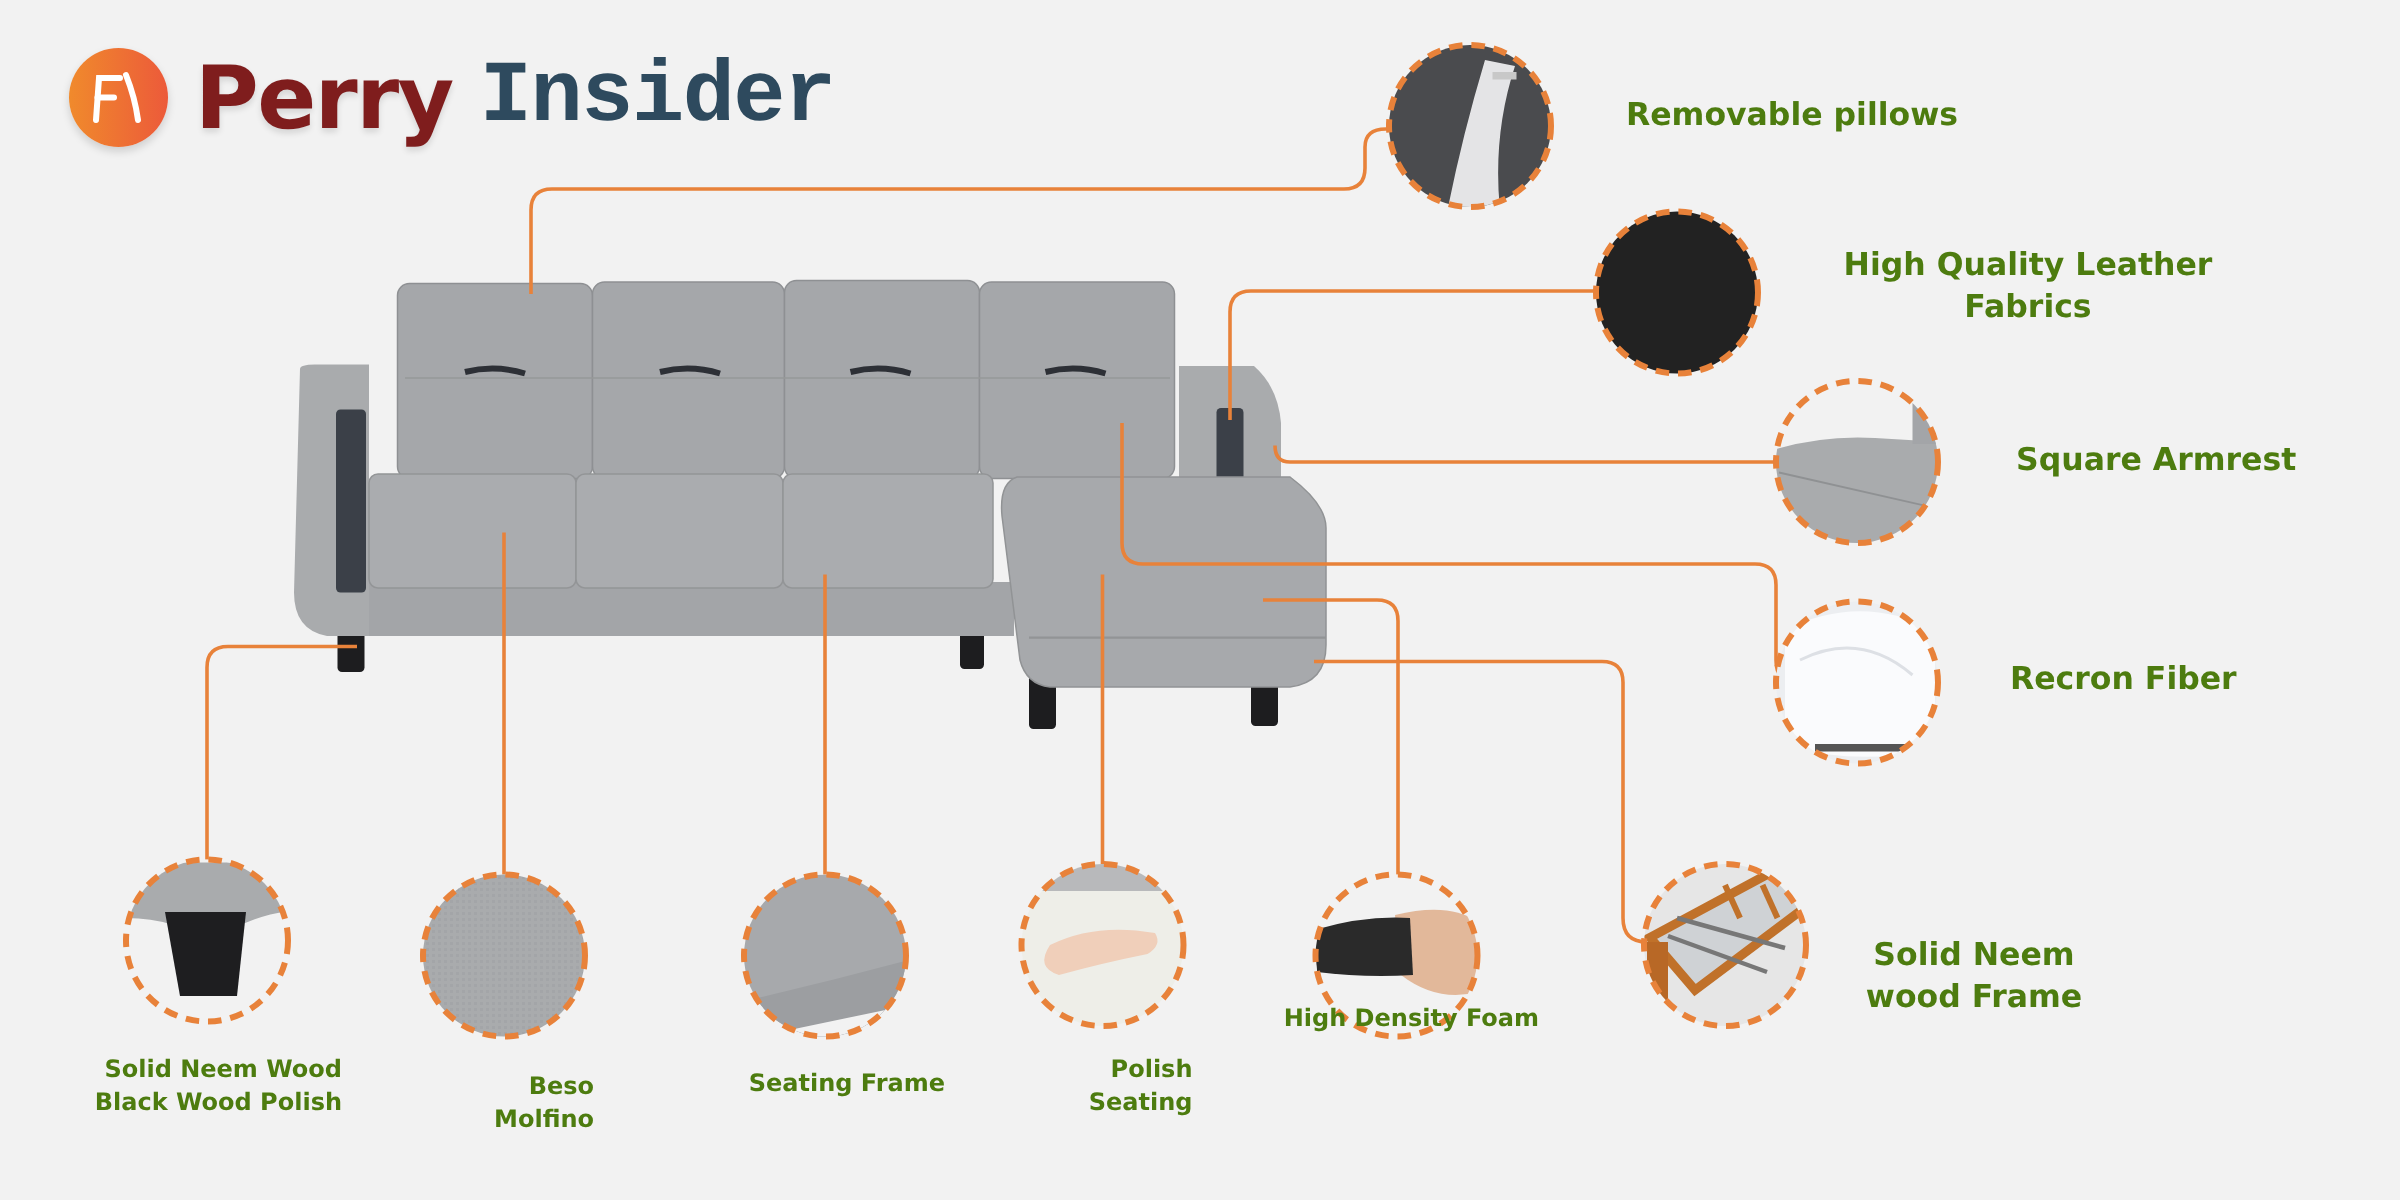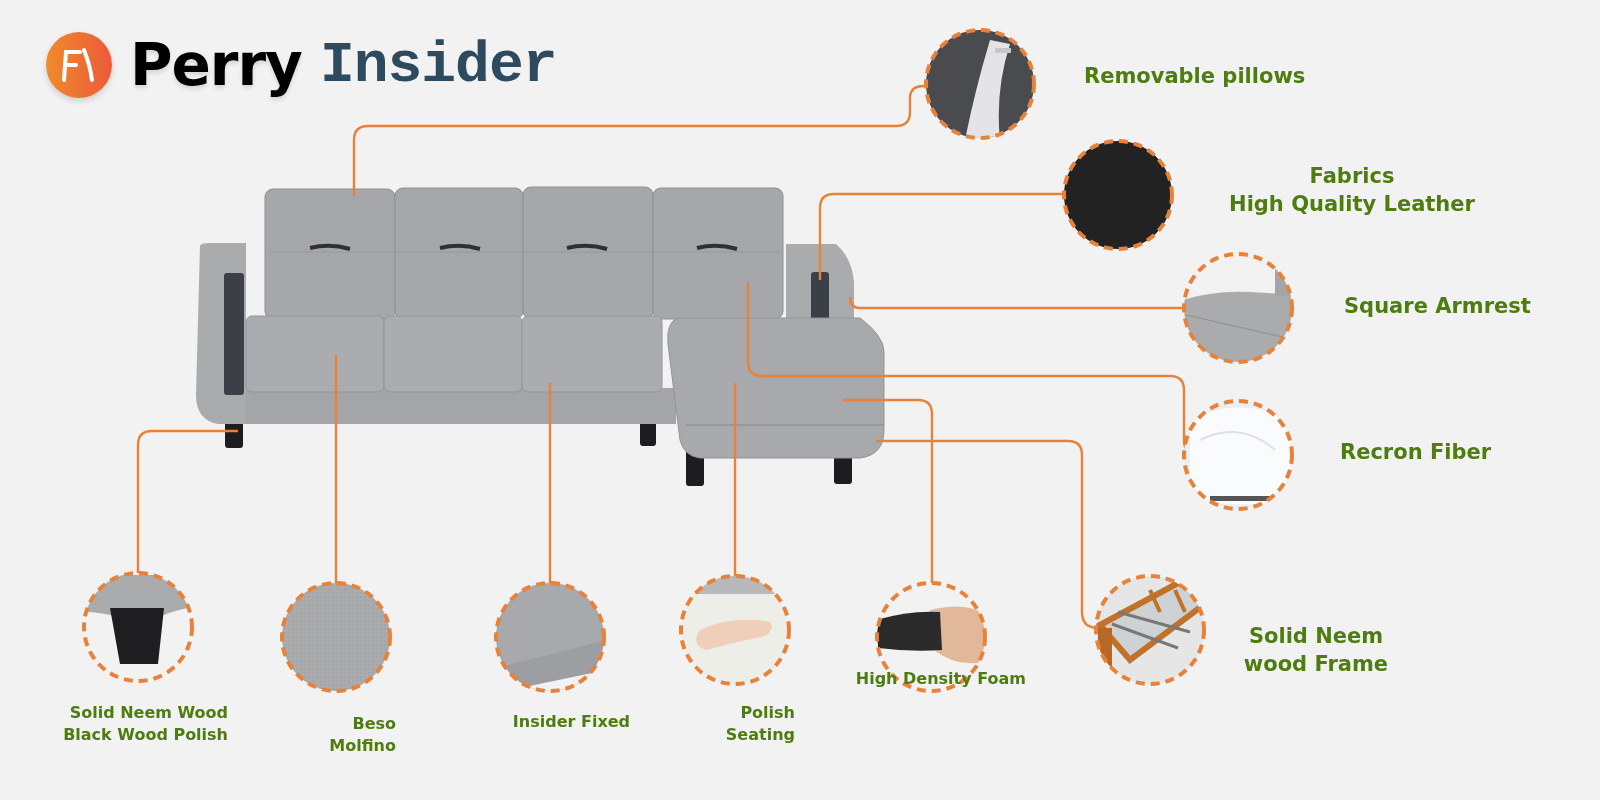--- a/index.html
+++ b/index.html
@@ -1,20 +1,20 @@
 <!DOCTYPE html>
 <html><head>
 <meta charset="utf-8">
 <style>
   html, body { margin:0; padding:0; }
   body { width:1600px; height:800px; background:#f2f2f2; position:relative; overflow:hidden; font-family:"DejaVu Sans", sans-serif; }
   .brand { position:absolute; left:46px; top:30px; height:70px; display:flex; align-items:center; }
   .logo { width:66px; height:66px; border-radius:50%; background:linear-gradient(90deg,#f08a2c,#ec5a3a); position:relative; box-shadow:0 3px 6px rgba(0,0,0,0.15); }
   .logo-glyph { position:absolute; left:0; top:0; width:66px; height:66px; }
-  .brand-word1 { margin-left:18px; font-family:"DejaVu Sans", sans-serif; font-weight:bold; font-size:58px; color:#000000; letter-spacing:-1px; text-shadow:0 3px 4px rgba(0,0,0,0.12); }
+  .brand-word1 { margin-left:18px; font-family:"DejaVu Sans", sans-serif; font-weight:bold; font-size:58px; color:#7f1d1d; letter-spacing:-1px; text-shadow:0 3px 4px rgba(0,0,0,0.12); }
   .brand-word2 { margin-left:18px; font-family:Liberation Mono, monospace; font-weight:bold; font-size:58px; color:#2e4a5e; letter-spacing:-1px; }
   svg.stage { position:absolute; left:0; top:0; }
   .label { position:absolute; font-family:"DejaVu Sans", sans-serif; font-weight:bold; color:#4d7c0f; line-height:1.35; }
   .label.lg { font-size:21px; }
   .label.sm { font-size:16px; text-align:right; }
   .label.center { text-align:center; }
 </style>
 </head>
 <body>
 
@@ -201,36 +201,36 @@
       <rect x="876" y="583" width="112" height="112" fill="#f2f2f2"></rect>
       <path d="M930 610 Q970 600 990 618 L990 660 Q960 670 934 650 Z" fill="#e2b89a"></path>
       <path d="M876 620 Q910 610 940 612 L942 650 Q910 652 878 648 Z" fill="#2a2a2a"></path>
     </g>
     <circle cx="931" cy="637" r="54" fill="none" stroke="#e8823a" stroke-width="4" stroke-dasharray="9 6"></circle>
   </g>
 </svg>
 
 <div class="label lg" style="left:1084px; top:62px;">Removable pillows</div>
 <div class="label lg center" style="left:1222px; top:162px; width:260px;">
+  <div>High Quality Leather</div>
   <div>Fabrics</div>
-  <div>High Quality Leather</div>
 </div>
 <div class="label lg" style="left:1344px; top:292px;">Square Armrest</div>
 <div class="label lg" style="left:1340px; top:438px;">Recron Fiber</div>
 <div class="label lg center" style="left:1236px; top:622px; width:160px;">
   <div>Solid Neem</div>
   <div>wood Frame</div>
 </div>
 
 <div class="label sm" style="left:48px; top:702px; width:180px;">
   <div>Solid Neem Wood</div>
   <div>Black Wood Polish</div>
 </div>
 <div class="label sm" style="left:276px; top:702px; width:120px;margin-top:11px;">
   <div>Beso</div>
   <div>Molfino</div>
 </div>
-<div class="label sm" style="left:470px; top:711px; width:160px;">Insider Fixed</div>
+<div class="label sm" style="left:470px; top:711px; width:160px;">Seating Frame</div>
 <div class="label sm" style="left:675px; top:702px; width:120px;">
   <div>Polish</div>
   <div>Seating</div>
 </div>
 <div class="label sm" style="left:846px; top:668px; width:180px;">High Density Foam</div>
 
 </body></html>

